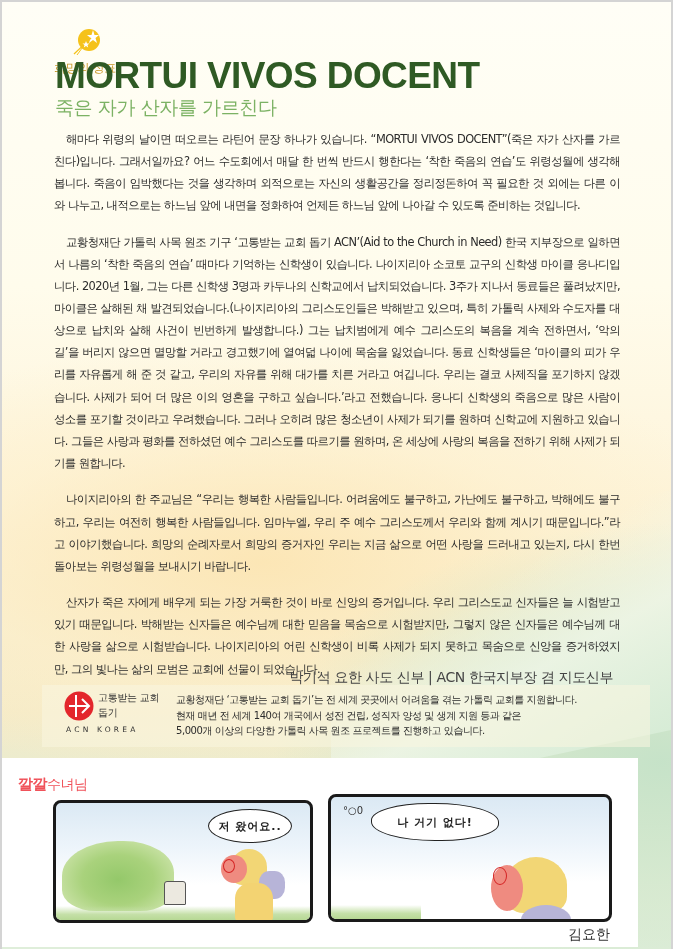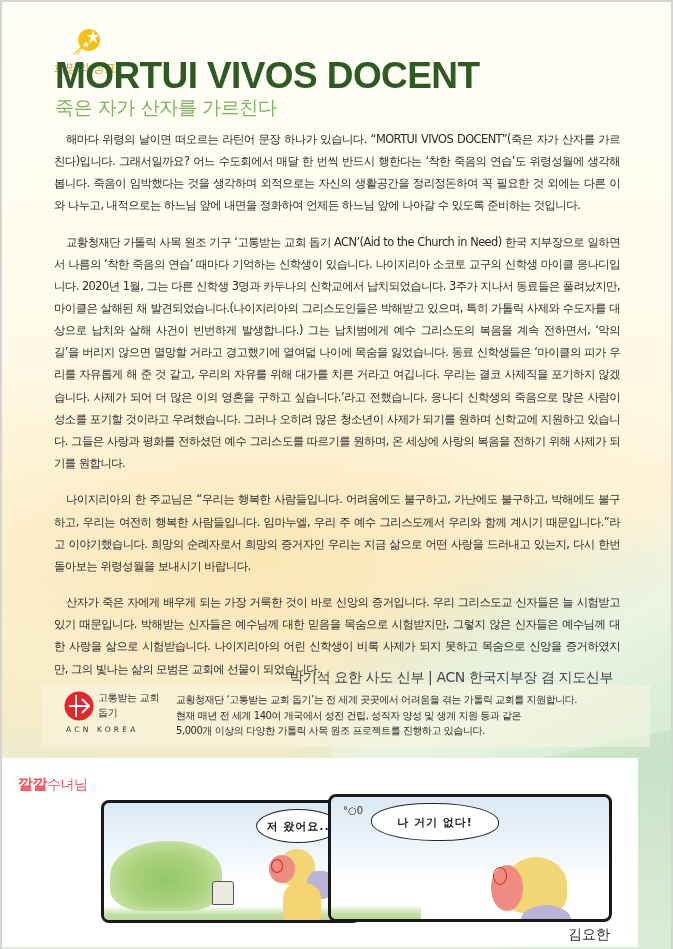--- a/index.html
+++ b/index.html
@@ -82,21 +82,21 @@
     .comic-title {
       position: absolute; left: 18px; top: 775px;
       font-size: 15px; font-weight: bold; color: #f0525a; letter-spacing: -0.5px;
     }
     .comic-title small { font-size: 14px; font-weight: normal; }
     .panel {
       position: absolute; border: 3px solid #1a1a1a; border-radius: 8px;
       overflow: hidden;
       background: linear-gradient(180deg, #dbe9f4 0%, #eef5fb 40%, #ffffff 70%, #ffffff 100%);
     }
-    .panel1 { left: 53px; top: 800px; width: 260px; height: 123px; margin-left: 48px; }
+    .panel1 { left: 53px; top: 800px; width: 260px; height: 123px; }
     .panel2 { left: 328px; top: 794px; width: 284px; height: 128px; }
     .bush {
       position: absolute; left: 6px; top: 38px; width: 112px; height: 70px;
       background: radial-gradient(ellipse at 50% 55%, #94c86a 0%, #a9d27c 45%, #c5e0a0 75%, rgba(200,226,160,0) 100%);
       border-radius: 50% 45% 30% 30%;
     }
     .grass {
       position: absolute; left: 0; bottom: 0; width: 100%; height: 14px;
       background: linear-gradient(180deg, rgba(180,214,140,0) 0%, #c5e0a8 60%, #b7d894 100%);
     }

